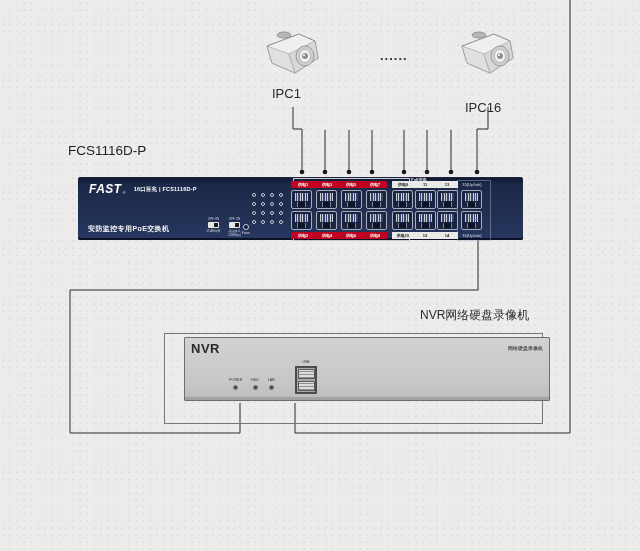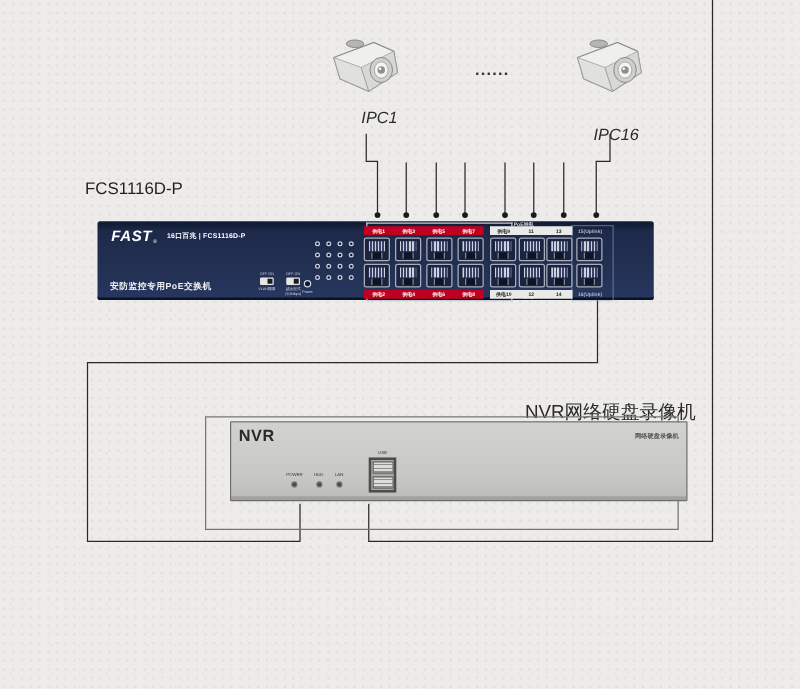--- a/index.html
+++ b/index.html
@@ -6,24 +6,24 @@
   body{font-family:"Liberation Sans","DejaVu Sans",sans-serif;}
   .canvas{position:relative;width:640px;height:551px;overflow:hidden;
     background-color:#edecea;
     background-image:radial-gradient(rgba(110,110,110,.10) 1px,transparent 1px),
                      radial-gradient(rgba(150,150,150,.07) 1px,transparent 1px);
     background-size:7px 7px,11px 11px;background-position:0 0,3px 5px;}
   .abs{position:absolute;}
   .wires{position:absolute;left:0;top:0;width:640px;height:551px;pointer-events:none;}
 
   
-  .cam-label{font-size:13px;color:#2b2b2b;text-align:right;width:46px;font-style:italic;}
+  .cam-label{font-size:13px;color:#2b2b2b;text-align:left;width:46px;}
   .dots-label{font-size:13px;font-weight:bold;color:#333;letter-spacing:1px;}
   .model-label{font-size:13.5px;color:#1f1f1f;}
-  .nvr-section-label{font-size:15px;color:#2b2b2b;margin-top:13px;}
+  .nvr-section-label{font-size:12px;color:#2b2b2b;}
 
   
   .switch{left:78px;top:177px;width:445px;height:63px;border-radius:2px;
     background:linear-gradient(180deg,#0e1730 0%,#1d2949 12%,#223053 60%,#283760 100%);
     box-shadow:inset 0 -2px 0 #0a1124, inset 0 1px 0 rgba(255,255,255,.06);}
   .brand-row{left:11px;top:6px;display:flex;align-items:flex-end;color:#fff;}
   .brand{font-style:italic;font-weight:900;font-size:12px;letter-spacing:.5px;line-height:12px;}
   .reg{font-size:4px;line-height:4px;margin-left:1px;}
   .subtitle{margin-left:8px;font-size:5.5px;font-weight:bold;line-height:12px;letter-spacing:.2px;}
   .tagline{left:10px;top:47px;font-size:7px;font-weight:bold;color:#f2f2f2;letter-spacing:.4px;}

